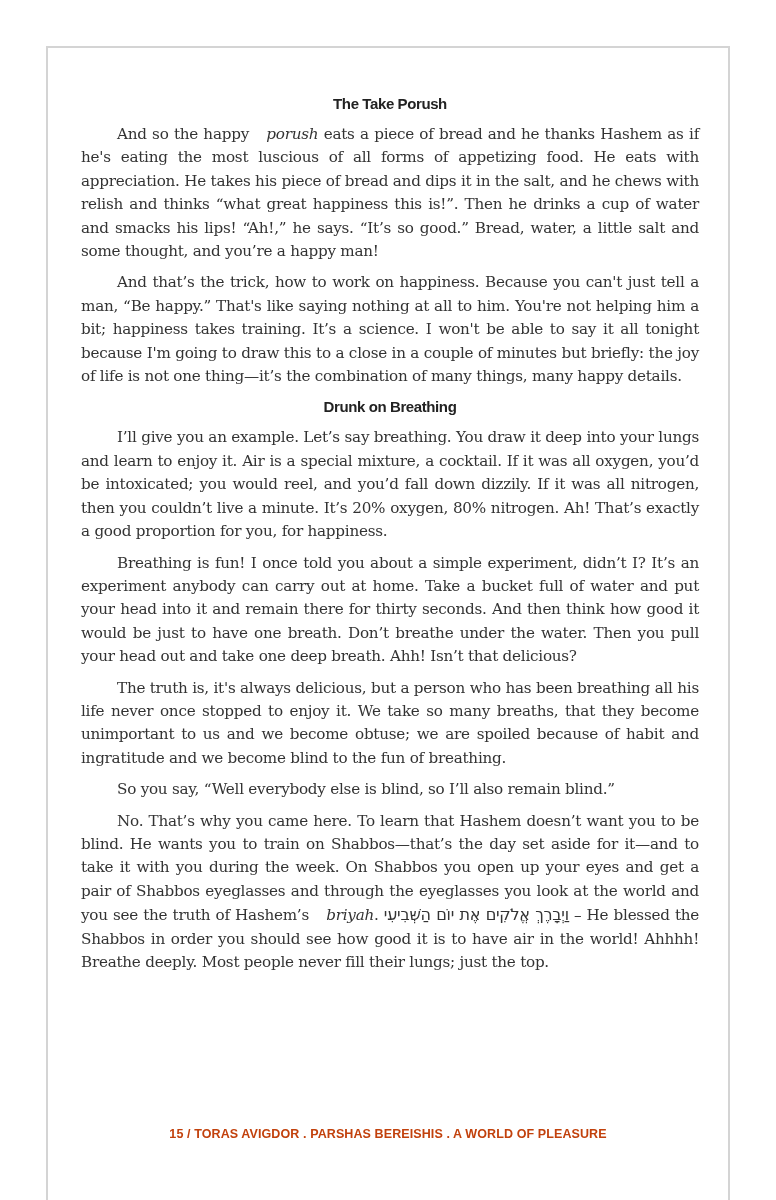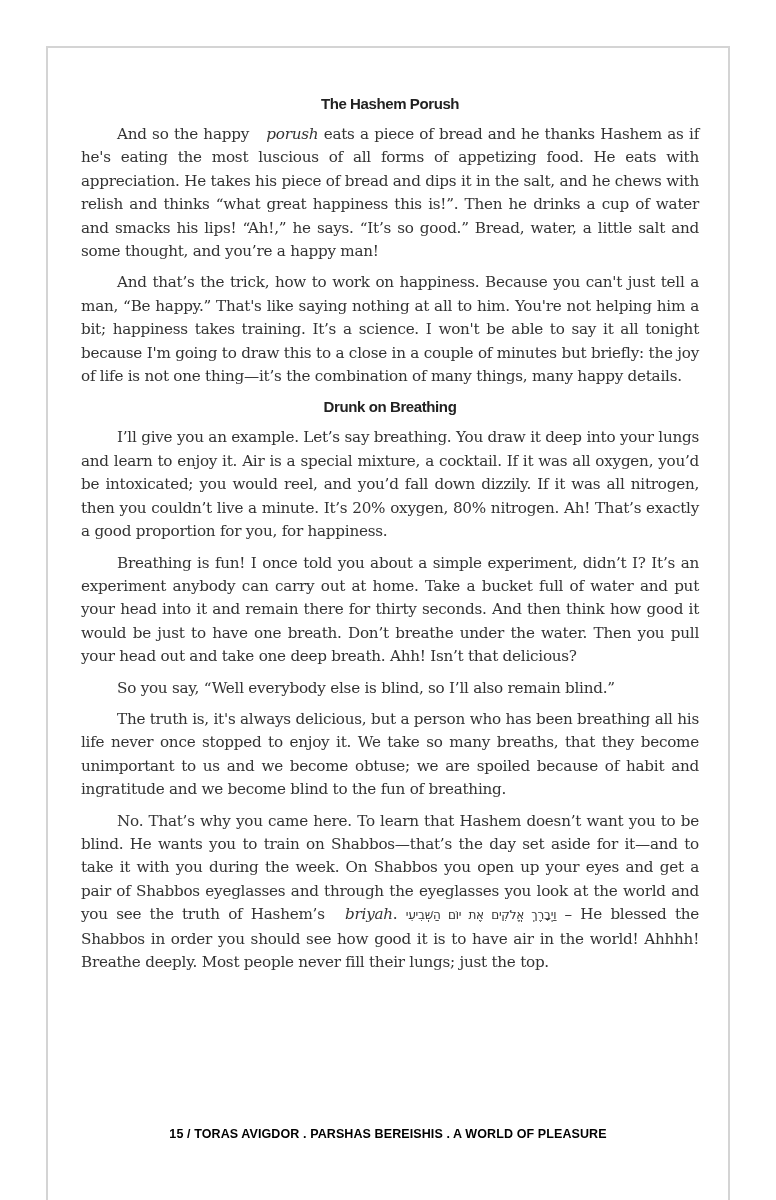--- a/index.html
+++ b/index.html
@@ -44,58 +44,58 @@
       font-family: "Liberation Sans", "DejaVu Sans", sans-serif;
       font-weight: bold;
       font-size: 15px;
       line-height: 22px;
       letter-spacing: -0.4px;
       color: #222222;
     }
     .italic { font-style: italic; margin-left: 12px; }
     .hebrew {
       font-family: "DejaVu Sans", "Liberation Serif", serif;
-      font-size: 12px;
+      font-size: 16px;
       direction: rtl;
       unicode-bidi: isolate;
     }
     .footer {
       position: absolute;
       left: 0;
       width: 680px;
       top: 1079px;
       text-align: center;
       font-family: "Liberation Sans", "DejaVu Sans", sans-serif;
       font-weight: bold;
       font-size: 12.5px;
       letter-spacing: 0.1px;
-      color: #000000;
+      color: #c2410c;
     }
   </style>
 </head>
 <body>
 
 <div class="page">
   <div class="content">
 
 
-    <div class="heading">The Hashem Porush</div>
+    <div class="heading">The Take Porush</div>
 
     <p class="para"><span>And so the happy </span><span class="italic">porush</span><span> eats a piece of bread and he thanks Hashem as if he's eating the most luscious of all forms of appetizing food. He eats with appreciation. He takes his piece of bread and dips it in the salt, and he chews with relish and thinks “what great happiness this is!”. Then he drinks a cup of water and smacks his lips! “Ah!,” he says. “It’s so good.” Bread, water, a little salt and some thought, and you’re a happy man!</span></p>
 
     <p class="para">And that’s the trick, how to work on happiness. Because you can't just tell a man, “Be happy.” That's like saying nothing at all to him. You're not helping him a bit; happiness takes training. It’s a science. I won't be able to say it all tonight because I'm going to draw this to a close in a couple of minutes but briefly: the joy of life is not one thing—it’s the combination of many things, many happy details.</p>
 
     <div class="heading">Drunk on Breathing</div>
 
     <p class="para">I’ll give you an example. Let’s say breathing. You draw it deep into your lungs and learn to enjoy it. Air is a special mixture, a cocktail. If it was all oxygen, you’d be intoxicated; you would reel, and you’d fall down dizzily.  If it was all nitrogen, then you couldn’t live a minute.  It’s 20% oxygen, 80% nitrogen.  Ah!  That’s exactly a good proportion for you, for happiness.</p>
 
     <p class="para">Breathing is fun! I once told you about a simple experiment, didn’t I? It’s an experiment anybody can carry out at home. Take a bucket full of water and put your head into it and remain there for thirty seconds. And then think how good it would be just to have one breath. Don’t breathe under the water.  Then you pull your head out and take one deep breath. Ahh!  Isn’t that delicious?</p>
 
+    <p class="para">The truth is, it's always delicious, but a person who has been breathing all his life never once stopped to enjoy it. We take so many breaths, that they become unimportant to us and we become obtuse; we are spoiled because of habit and ingratitude and we become blind to the fun of breathing.</p>
+
     <p class="para">So you say, “Well everybody else is blind, so I’ll also remain blind.”</p>
-
-    <p class="para">The truth is, it's always delicious, but a person who has been breathing all his life never once stopped to enjoy it. We take so many breaths, that they become unimportant to us and we become obtuse; we are spoiled because of habit and ingratitude and we become blind to the fun of breathing.</p>
 
     <p class="para"><span>No. That’s why you came here.  To learn that Hashem doesn’t want you to be blind. He wants you to train on Shabbos—that’s the day set aside for it—and to take it with you during the week.  On Shabbos you open up your eyes and get a pair of Shabbos eyeglasses and through the eyeglasses you look at the world and you see the truth of Hashem’s </span><span class="italic">briyah</span><span>. </span><span class="hebrew" lang="he">וַיְבָרֶךְ אֱלֹקִים אֶת יוֹם הַשְּׁבִיעִי</span><span> – He blessed the Shabbos in order you should see how good it is to have air in the world! Ahhhh! Breathe deeply.  Most people never fill their lungs; just the top.</span></p>
 
   </div>
 
   <div class="footer">15 / TORAS AVIGDOR . PARSHAS BEREISHIS . A WORLD OF PLEASURE</div>
 </div>
 
 </body></html>

